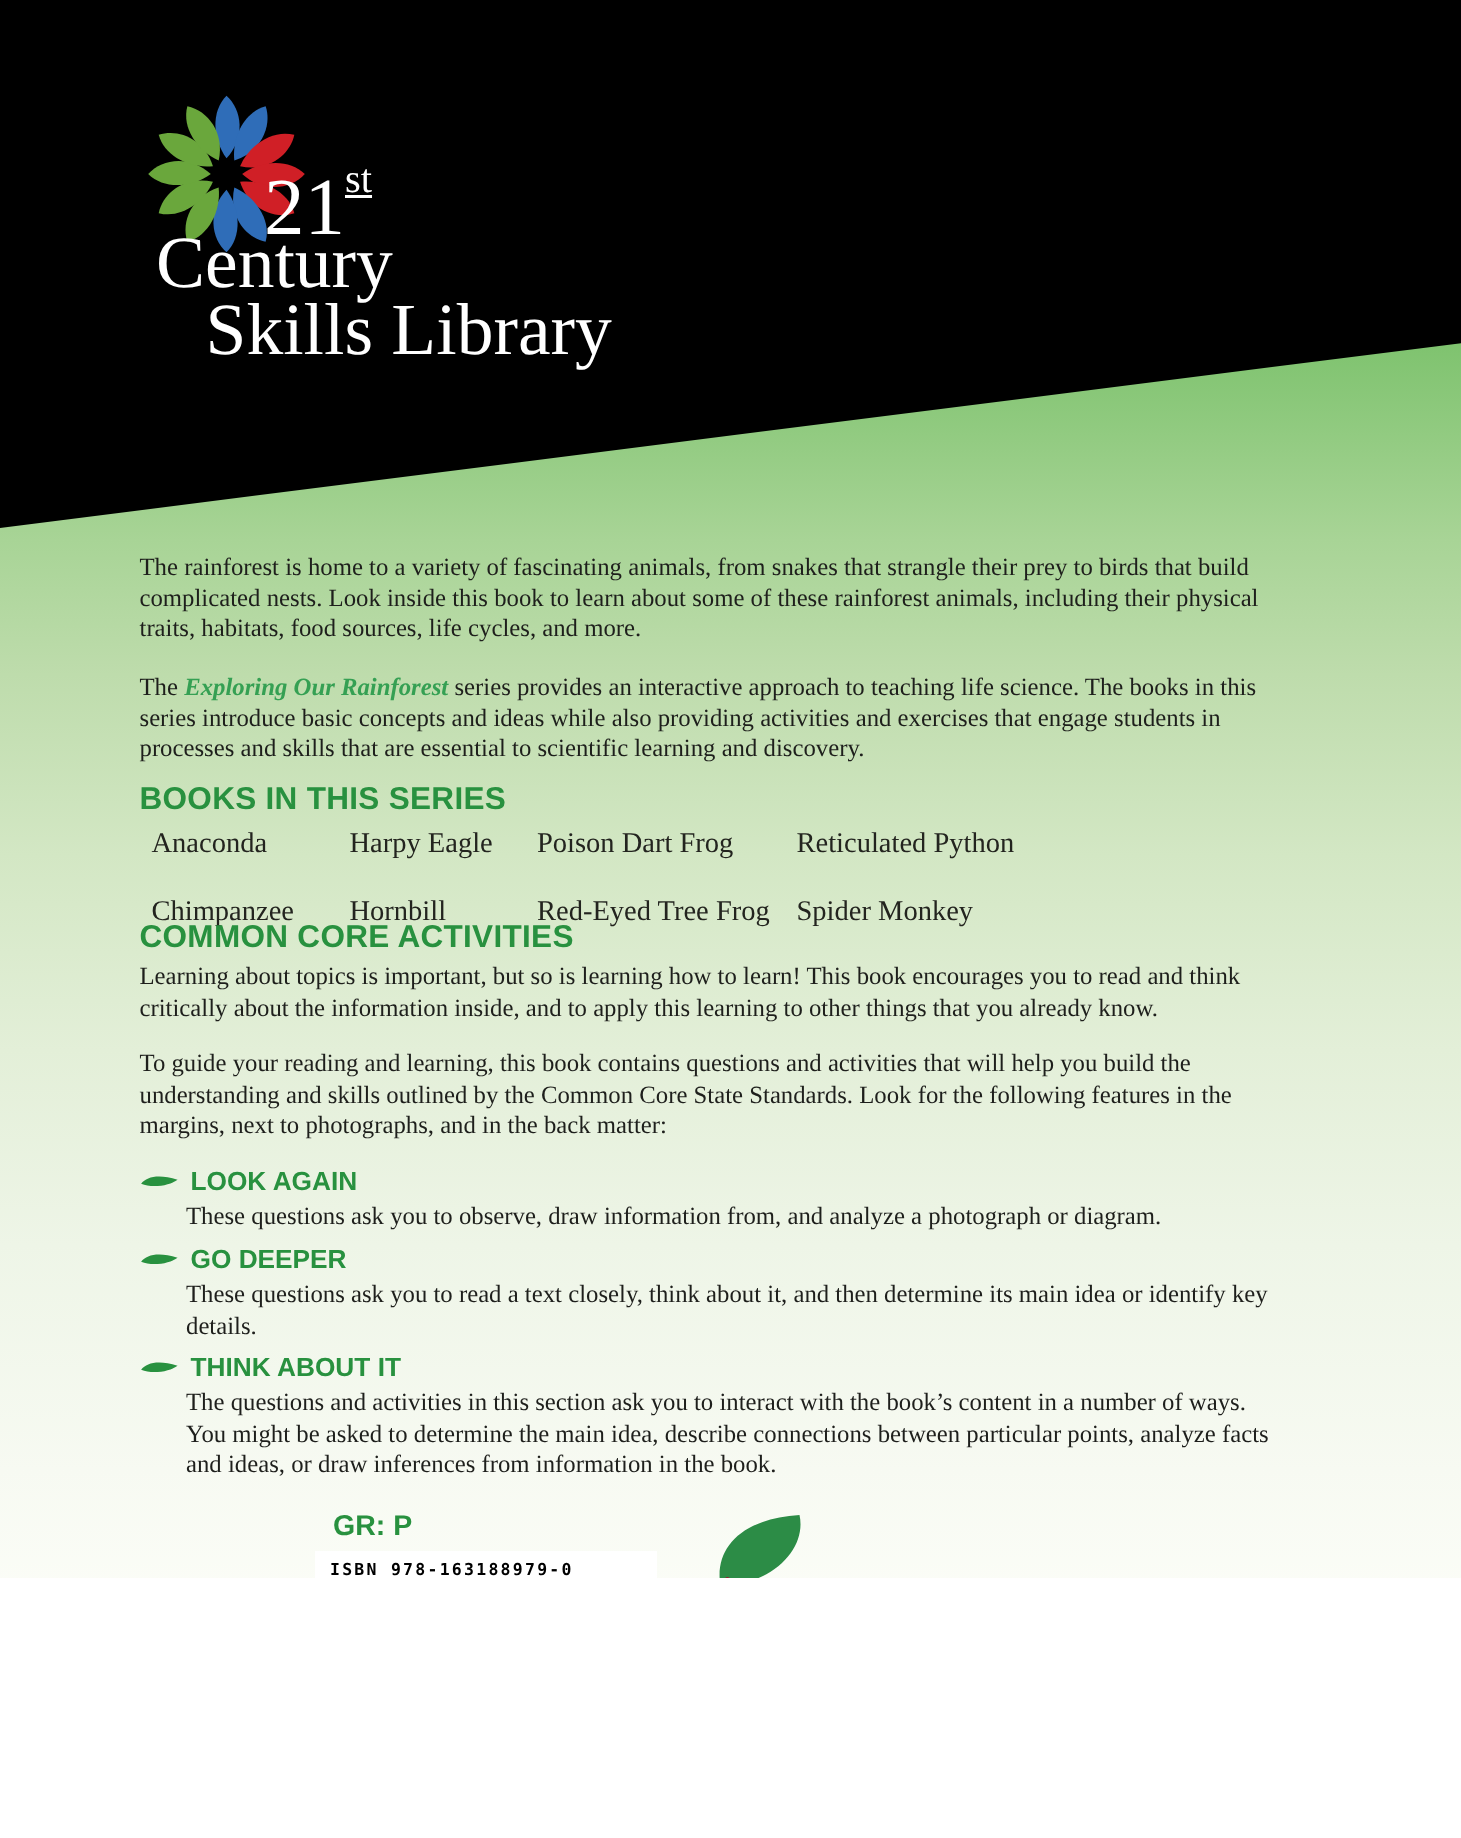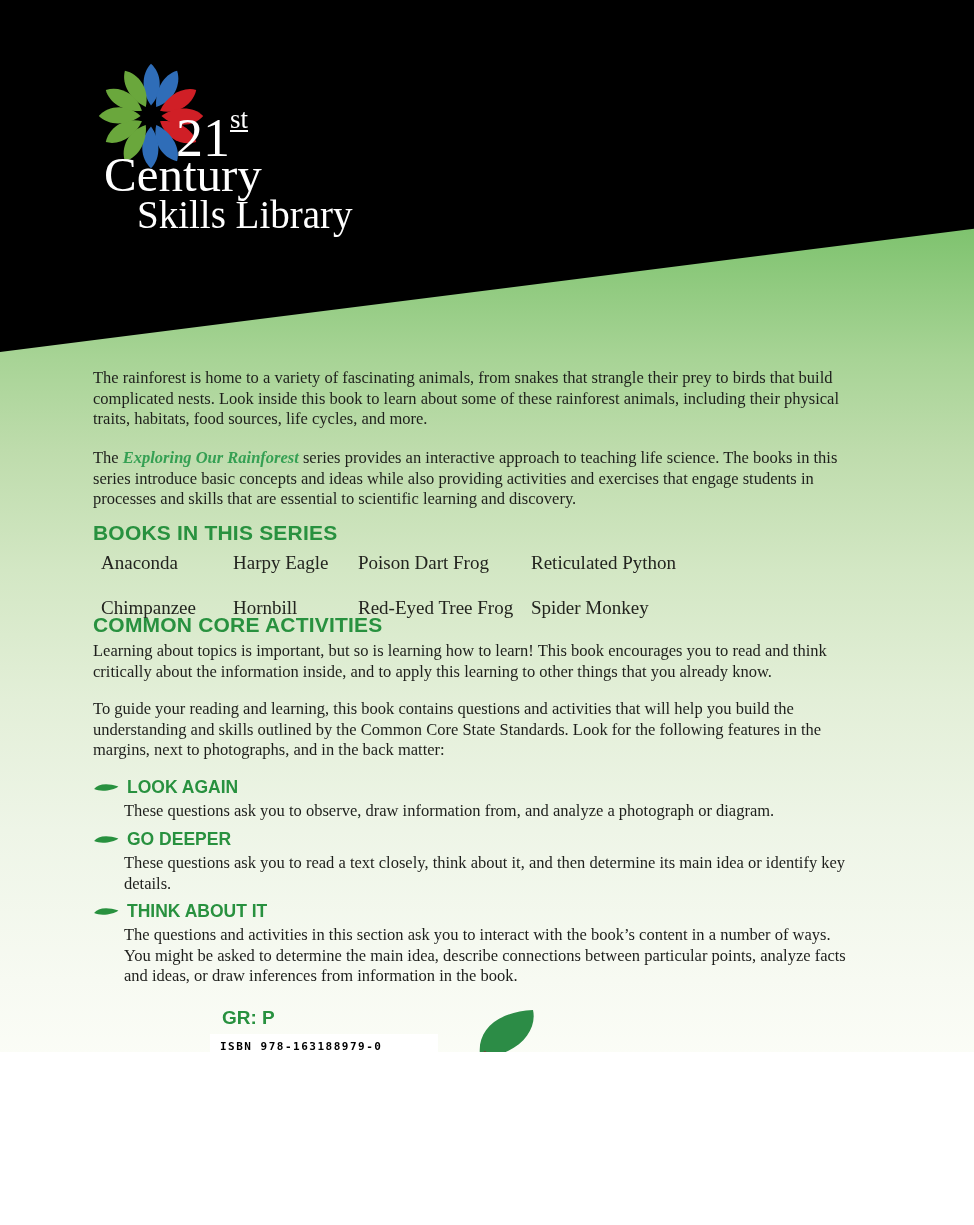--- a/index.html
+++ b/index.html
@@ -16,21 +16,21 @@
   .wedge {
     position:absolute; top:0; left:0; width:974px; height:352px;
     background:#000;
     clip-path: polygon(0 0, 100% 0, 100% 65%, 0 100%);
   }
   
   .logo-text { color:#fff; line-height:1; white-space:nowrap; }
   .t21 { left:176px; top:106px; font-size:54px; }
   .t21 .sup { font-size:27px; vertical-align:28px; text-decoration:underline; }
   .tcentury { left:104px; top:150px; font-size:49px; }
-  .tskills { left:137px; top:195px; font-size:39px; }
+  .tskills { left:137px; top:195px; font-size:49px; }
   
   .para { left:93px; width:784px; font-size:16.5px; line-height:20.6px; color:#1e1f1c; }
   .h-green {
     left:93px; font-family:"Liberation Sans", sans-serif; font-weight:bold;
     font-size:21px; color:#28913f; letter-spacing:0.2px; white-space:nowrap;
   }
   .series-grid {
     left:101px; top:552px; display:grid;
     grid-template-columns:132px 125px 173px auto;
     row-gap:23px; font-size:19px; color:#23241f;

